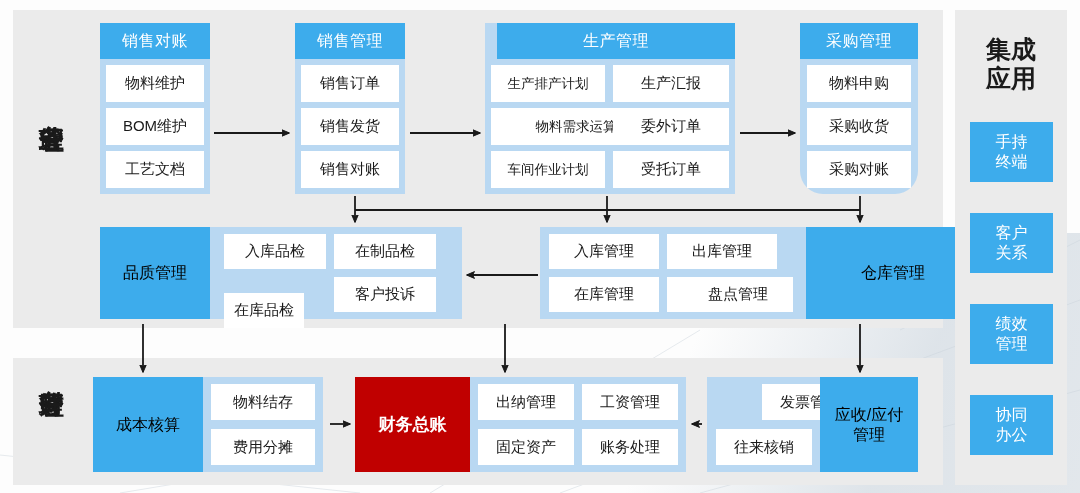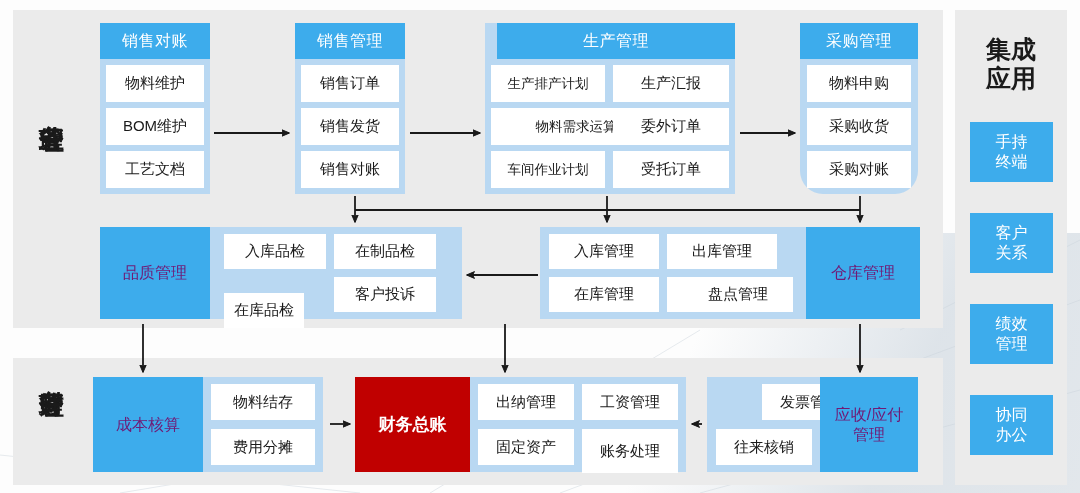--- a/index.html
+++ b/index.html
@@ -43,21 +43,21 @@
     position:absolute;left:0;top:0;right:0;
     background:#3dacec;
     color:#ffffff;
     font-size:16px;
     display:flex;align-items:center;justify-content:center;
     letter-spacing:.5px;
   }
   .gside{
     position:absolute;
     background:#3dacec;
-    color:#701a75;
+    color:#000000;
     font-size:16px;
     display:flex;align-items:center;justify-content:center;
     text-align:center;line-height:1.25;
   }
   .cell{
     position:absolute;
     background:#ffffff;
     color:#1a1a1a;
     font-size:15px;
     display:flex;align-items:center;justify-content:center;
@@ -144,40 +144,40 @@
     <div class="cell" style="left:124px;top:66px;width:80px;height:35px;">在库品检</div>
     <div class="cell" style="left:234px;top:7px;width:102px;height:35px;">在制品检</div>
     <div class="cell" style="left:234px;top:50px;width:102px;height:35px;">客户投诉</div>
   </div>
 
   <div class="group" style="left:540px;top:227px;width:378px;height:92px;">
     <div class="cell" style="left:9px;top:7px;width:110px;height:35px;">入库管理</div>
     <div class="cell" style="left:9px;top:50px;width:110px;height:35px;">在库管理</div>
     <div class="cell" style="left:127px;top:7px;width:110px;height:35px;">出库管理</div>
     <div class="cell" style="left:127px;top:50px;width:110px;height:35px;padding-left:16px;">盘点管理</div>
-    <div class="gside" style="left:266px;top:0;width:114px;height:92px;">仓库管理</div>
+    <div class="gside" style="left:266px;top:0;width:134px;height:92px;padding-left:20px;">仓库管理</div>
   </div>
 
   <div class="panel" style="left:13px;top:358px;width:930px;height:127px;"></div>
 
   <div class="rowlabel" style="left:32px;top:370px;width:34px;">财务管理</div>
 
   <div class="group" style="left:93px;top:377px;width:230px;height:95px;">
     <div class="gside" style="left:0;top:0;width:110px;height:95px;">成本核算</div>
     <div class="cell" style="left:118px;top:7px;width:104px;height:36px;">物料结存</div>
     <div class="cell" style="left:118px;top:52px;width:104px;height:36px;">费用分摊</div>
   </div>
 
   <div class="cell red" style="left:355px;top:377px;width:115px;height:95px;">财务总账</div>
 
   <div class="group" style="left:470px;top:377px;width:216px;height:95px;">
     <div class="cell" style="left:8px;top:7px;width:96px;height:36px;">出纳管理</div>
     <div class="cell" style="left:8px;top:52px;width:96px;height:36px;">固定资产</div>
     <div class="cell" style="left:112px;top:7px;width:96px;height:36px;">工资管理</div>
-    <div class="cell" style="left:112px;top:52px;width:96px;height:44px;">账务处理</div>
+    <div class="cell" style="left:112px;top:52px;width:96px;height:36px;">账务处理</div>
   </div>
 
   <div class="group" style="left:707px;top:377px;width:211px;height:95px;">
     <div class="cell" style="left:9px;top:7px;width:96px;height:36px;margin-left:46px;">发票管理</div>
     <div class="cell" style="left:9px;top:52px;width:96px;height:36px;">往来核销</div>
     <div class="gside" style="left:113px;top:0;width:98px;height:95px;">应收/应付<br>管理</div>
   </div>
 
   <div class="rail" style="left:955px;top:10px;width:112px;height:475px;">
     <div class="rail-title" style="top:25px;">集成<br>应用</div>

